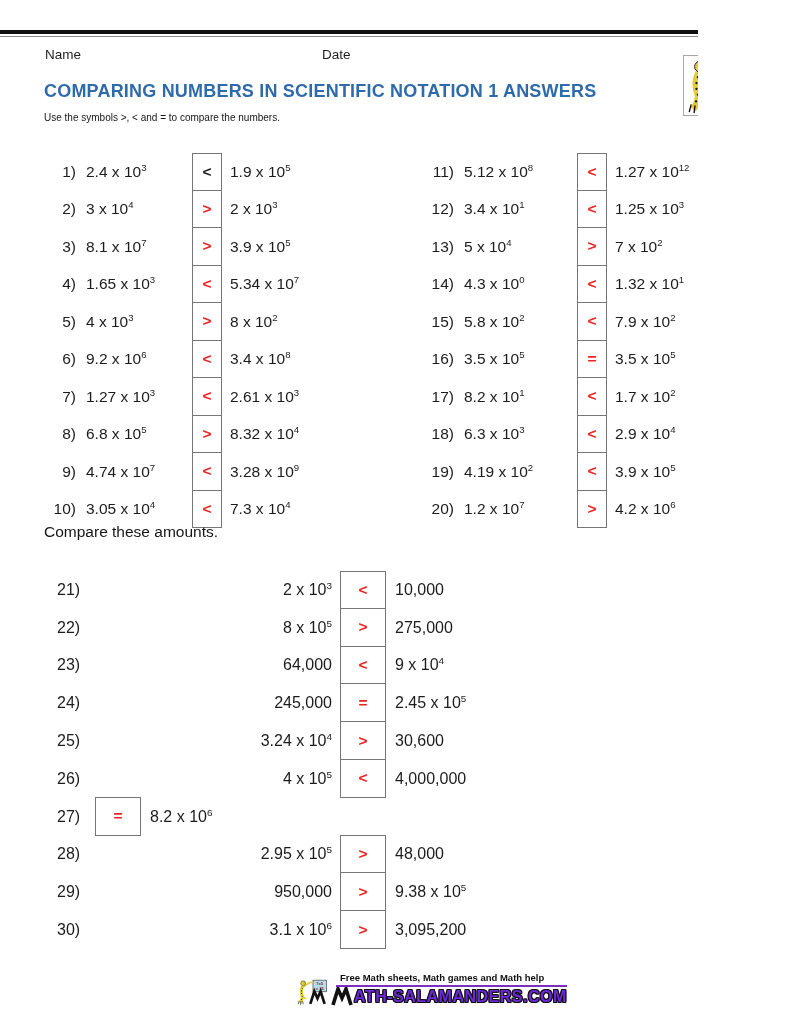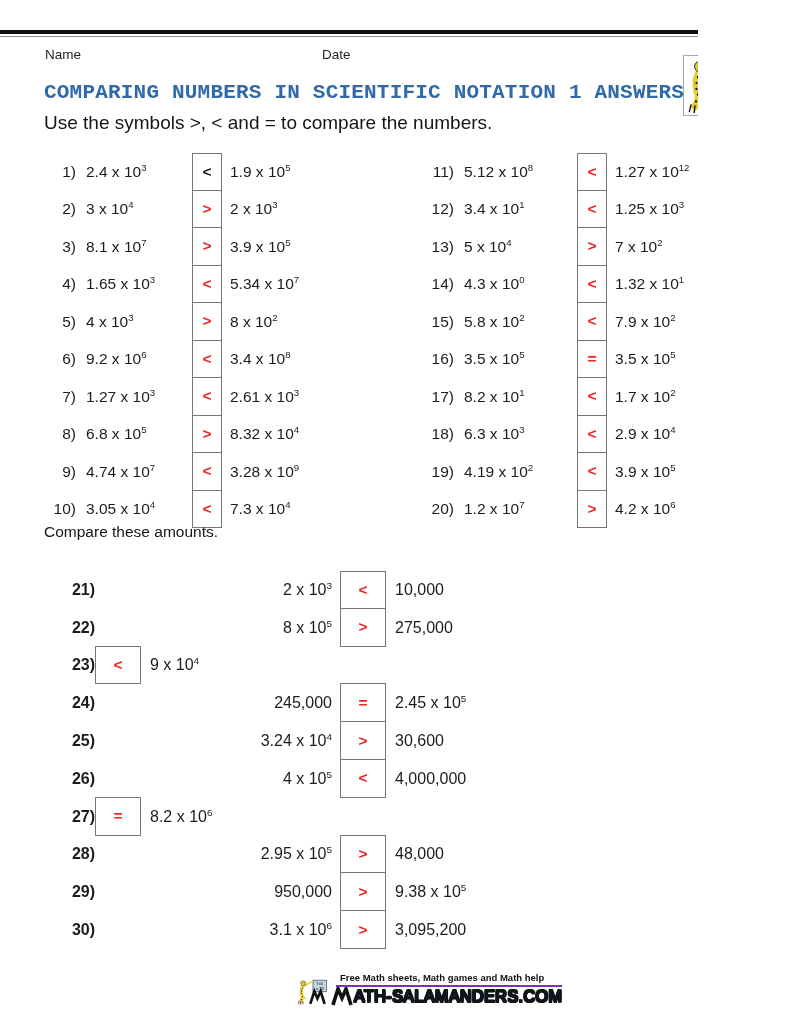--- a/index.html
+++ b/index.html
@@ -24,42 +24,42 @@
   .rule-sub{position:absolute;left:0;top:36px;width:791px;height:1px;background:#8a8a8a;}
   .hdr-label{position:absolute;top:47px;font-size:13.5px;color:#1f1f1f;}
   .hdr-name{left:45px;}
   .hdr-date{left:322px;}
   .logo-box{
     position:absolute;left:683px;top:55px;width:85px;height:61px;
     border:1px solid #a8a8a8;background:#fefefe;
   }
   .page-title{
     position:absolute;left:44px;top:81px;
-    font-family:Liberation Mono, monospace;
-    font-size:21px;font-weight:700;letter-spacing:.2px;
+    font-family:Liberation Sans, sans-serif;
+    font-size:18px;font-weight:700;letter-spacing:.2px;
     color:var(--title-blue);white-space:nowrap;
   }
   .instruction{
     position:absolute;left:44px;top:112px;
-    font-size:19px;color:#151515;
+    font-size:10px;color:#151515;
   }
   .s2-heading{
     position:absolute;left:44px;top:523px;
     font-size:15.5px;color:#151515;
   }
   .probs{position:absolute;}
   #col-left{left:45px;top:153px;width:360px;}
   #col-right{left:420px;top:153px;width:365px;}
   #part2{left:45px;top:571px;width:500px;}
   .row{display:flex;align-items:center;height:37.5px;font-size:15.5px;}
   #part2 .row{height:37.8px;font-size:16px;}
   .num{flex:0 0 auto;text-align:right;}
   #col-left .num{width:31px;}
   #col-right .num{width:34px;}
-  #part2 .num{width:50px;text-align:right;padding-left:12px;font-weight:bold;}
+  #part2 .num{width:50px;text-align:left;padding-left:12px;}
   .expr{white-space:nowrap;}
   .expr-left{flex:0 0 auto;margin-left:10px;}
   #col-left .expr-left{width:106px;}
   #col-right .expr-left{width:113px;}
   #part2 .expr-left{width:245px;margin-left:0;text-align:right;padding-right:8px;}
   .expr-right{margin-left:8px;}
   #part2 .expr-right{margin-left:9px;}
   sup{font-size:.62em;line-height:0;vertical-align:super;}
   .abox{
     flex:0 0 auto;align-self:flex-start;
@@ -80,22 +80,22 @@
   .footer-icon{flex:0 0 auto;margin-right:2px;}
   .footer-text{display:flex;flex-direction:column;}
   .tagline{
     font-size:9.5px;font-weight:700;color:#101010;
     border-bottom:2.5px solid var(--purple);
     padding:2px 4px 2px 4px;white-space:nowrap;
   }
   .site-row{display:flex;align-items:center;margin-top:0px;}
   .site-m{flex:0 0 auto;margin-left:-6px;}
   .site-text{
-    font-weight:400;font-size:16px;letter-spacing:.5px;white-space:nowrap;
-    color:#0f172a;
+    font-weight:700;font-size:16px;letter-spacing:.5px;white-space:nowrap;
+    color:#6d28d9;
     text-shadow:-1px -1px 0 #111,1px -1px 0 #111,-1px 1px 0 #111,1px 1px 0 #111,0 1px 0 #111,0 -1px 0 #111,1px 0 0 #111,-1px 0 0 #111;
   }
 </style>
 </head>
 <body>
 
 <svg width="0" height="0" style="position:absolute" aria-hidden="true">
   <symbol id="sala-logo" viewBox="0 0 85 61">
 
     <rect x="38" y="4" width="30" height="26" fill="#b9dcea" stroke="#333" stroke-width="1.4"></rect>
@@ -318,20 +318,21 @@
       <div class="row">
         <span class="num">22)</span>
         <span class="expr expr-left">8 x 10<sup>5</sup></span>
         <span class="abox">
           <span class="sym">&gt;</span>
         </span>
         <span class="expr expr-right">275,000</span>
       </div>
       <div class="row">
         <span class="num">23)</span>
+        <span class="expr expr-left">64,000</span>
         <span class="abox">
           <span class="sym">&lt;</span>
         </span>
         <span class="expr expr-right">9 x 10<sup>4</sup></span>
       </div>
       <div class="row">
         <span class="num">24)</span>
         <span class="expr expr-left">245,000</span>
         <span class="abox">
           <span class="sym">=</span>

